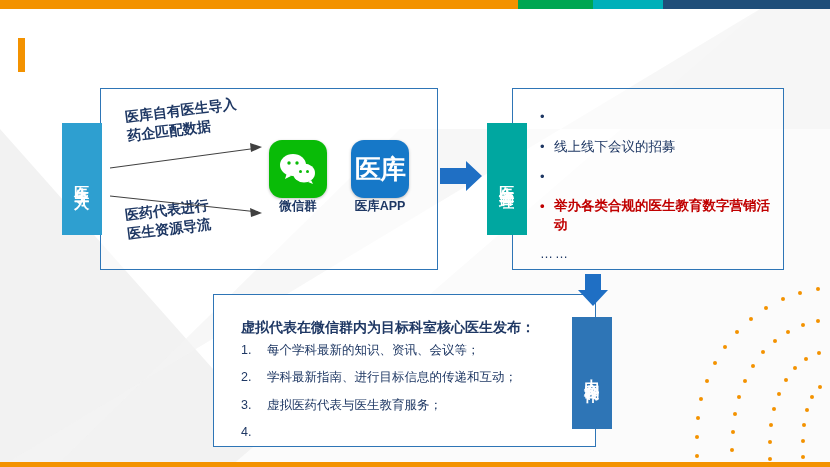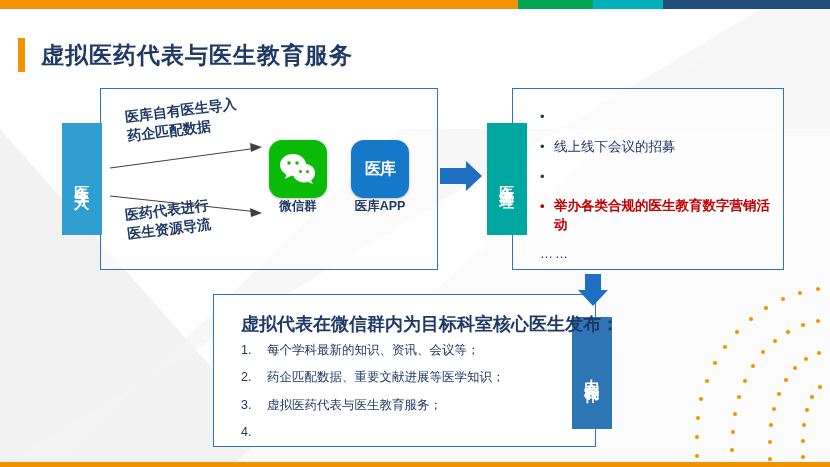--- a/index.html
+++ b/index.html
@@ -136,21 +136,21 @@
   }
   .app-wechat { background: #09bb07; }
   .app-yiku   { background: #1678c8; }
   .app-caption {
     font-size: 12.5px;
     font-weight: bold;
     color: #1f3864;
   }
   .yiku-glyph {
     color: #fff;
-    font-size: 16px;
+    font-size: 26px;
     font-weight: bold;
     letter-spacing: -1px;
     line-height: 1;
   }
 
   
   .bullets {
     position: absolute;
     left: 540px;
     top: 108px;
@@ -175,22 +175,22 @@
     top: 246px;
     font-size: 13px;
     color: #1f3864;
     letter-spacing: 2px;
   }
 
   
   .bp-title {
     position: absolute;
     left: 241px;
-    top: 312px;
-    font-size: 18px;
+    top: 319px;
+    font-size: 14px;
     font-weight: bold;
     color: #1f3864;
     font-family: Liberation Mono, monospace;
   }
   .bp-list {
     position: absolute;
     left: 241px;
     top: 342px;
     width: 340px;
   }
@@ -279,21 +279,20 @@
         <circle cx="217" cy="133" r="2"></circle>
       <circle cx="214" cy="148" r="2"></circle>
         <circle cx="213" cy="164" r="2"></circle>
         <circle cx="213" cy="180" r="2"></circle>
     </g>
   </svg>
 </div>
 
 <div class="title-row">
   <div class="title-bar"></div>
-  <div class="title-text">虚拟医药代表与医生教育服务</div>
 </div>
 
 <div class="canvas">
 
   <div class="panel" id="left-panel"></div>
   <div class="panel" id="right-panel"></div>
   <div class="panel" id="bottom-panel"></div>
 
   <div class="vbox" id="vbox-import">
     <span>医生导入</span>
@@ -375,21 +374,21 @@
   <div class="ellipsis">……</div>
 
   <div class="bp-title">虚拟代表在微信群内为目标科室核心医生发布：</div>
   <div class="bp-list">
     <div class="bp-item">
       <div class="bp-num">1.</div>
       <div>每个学科最新的知识、资讯、会议等；</div>
     </div>
     <div class="bp-item">
       <div class="bp-num">2.</div>
-      <div>药企匹配数据、重要文献进展等医学知识；</div>
+      <div>学科最新指南、进行目标信息的传递和互动；</div>
     </div>
     <div class="bp-item">
       <div class="bp-num">3.</div>
       <div>虚拟医药代表与医生教育服务；</div>
     </div>
     <div class="bp-item">
       <div class="bp-num">4.</div>
     </div>
   </div>
 

